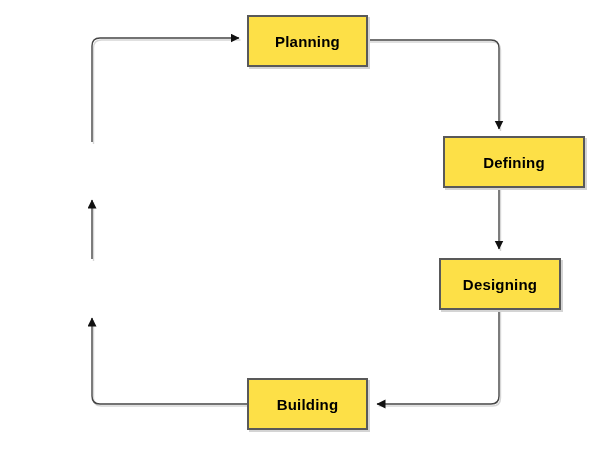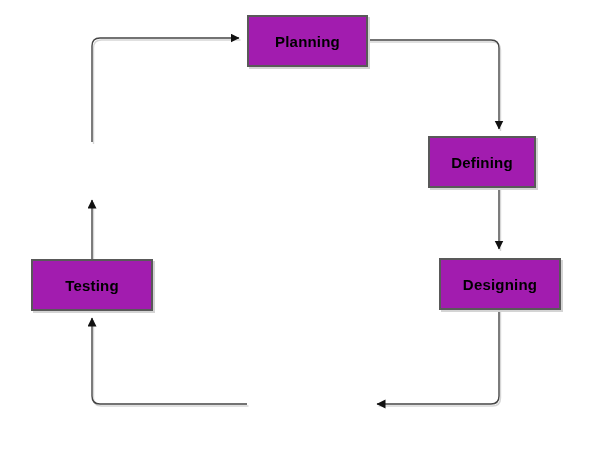--- a/index.html
+++ b/index.html
@@ -18,33 +18,33 @@
   #connector-layer {
     position: absolute;
     left: 0;
     top: 0;
     width: 600px;
     height: 450px;
   }
   .node {
     position: absolute;
     box-sizing: border-box;
-    background: #a21caf;
+    background: #fde047;
     border: 2px solid #595959;
     box-shadow: 2px 2px 0 #d4d4d4;
     display: flex;
     align-items: center;
     justify-content: center;
     font-weight: bold;
     font-size: 15px;
     color: #000000;
     letter-spacing: 0.2px;
   }
   .node-planning   { left: 247px; top: 15px;  width: 121px; height: 52px; }
-  .node-defining   { left: 428px; top: 136px; width: 108px; height: 52px; }
+  .node-defining   { left: 443px; top: 136px; width: 142px; height: 52px; }
   .node-designing  { left: 439px; top: 258px; width: 122px; height: 52px; align-items: center; }
   .node-building   { left: 247px; top: 378px; width: 121px; height: 52px; }
   .node-testing    { left: 31px;  top: 259px; width: 122px; height: 52px; }
   .node-deployment { left: 31px;  top: 142px; width: 122px; height: 52px; }
 
   .shadow-path {
     fill: none;
     stroke: #d6d6d6;
     stroke-width: 1.4;
   }
@@ -88,19 +88,19 @@
   </div>
 
   <div class="node node-defining">
     <span>Defining</span>
   </div>
 
   <div class="node node-designing">
     <span>Designing</span>
   </div>
 
+  <div class="node node-building">
+    <span>Building</span>
+  </div>
 
-  <div class="node node-testing">
-    <span>Testing</span>
-  </div>
 
 
 </div>
 
 </body></html>

